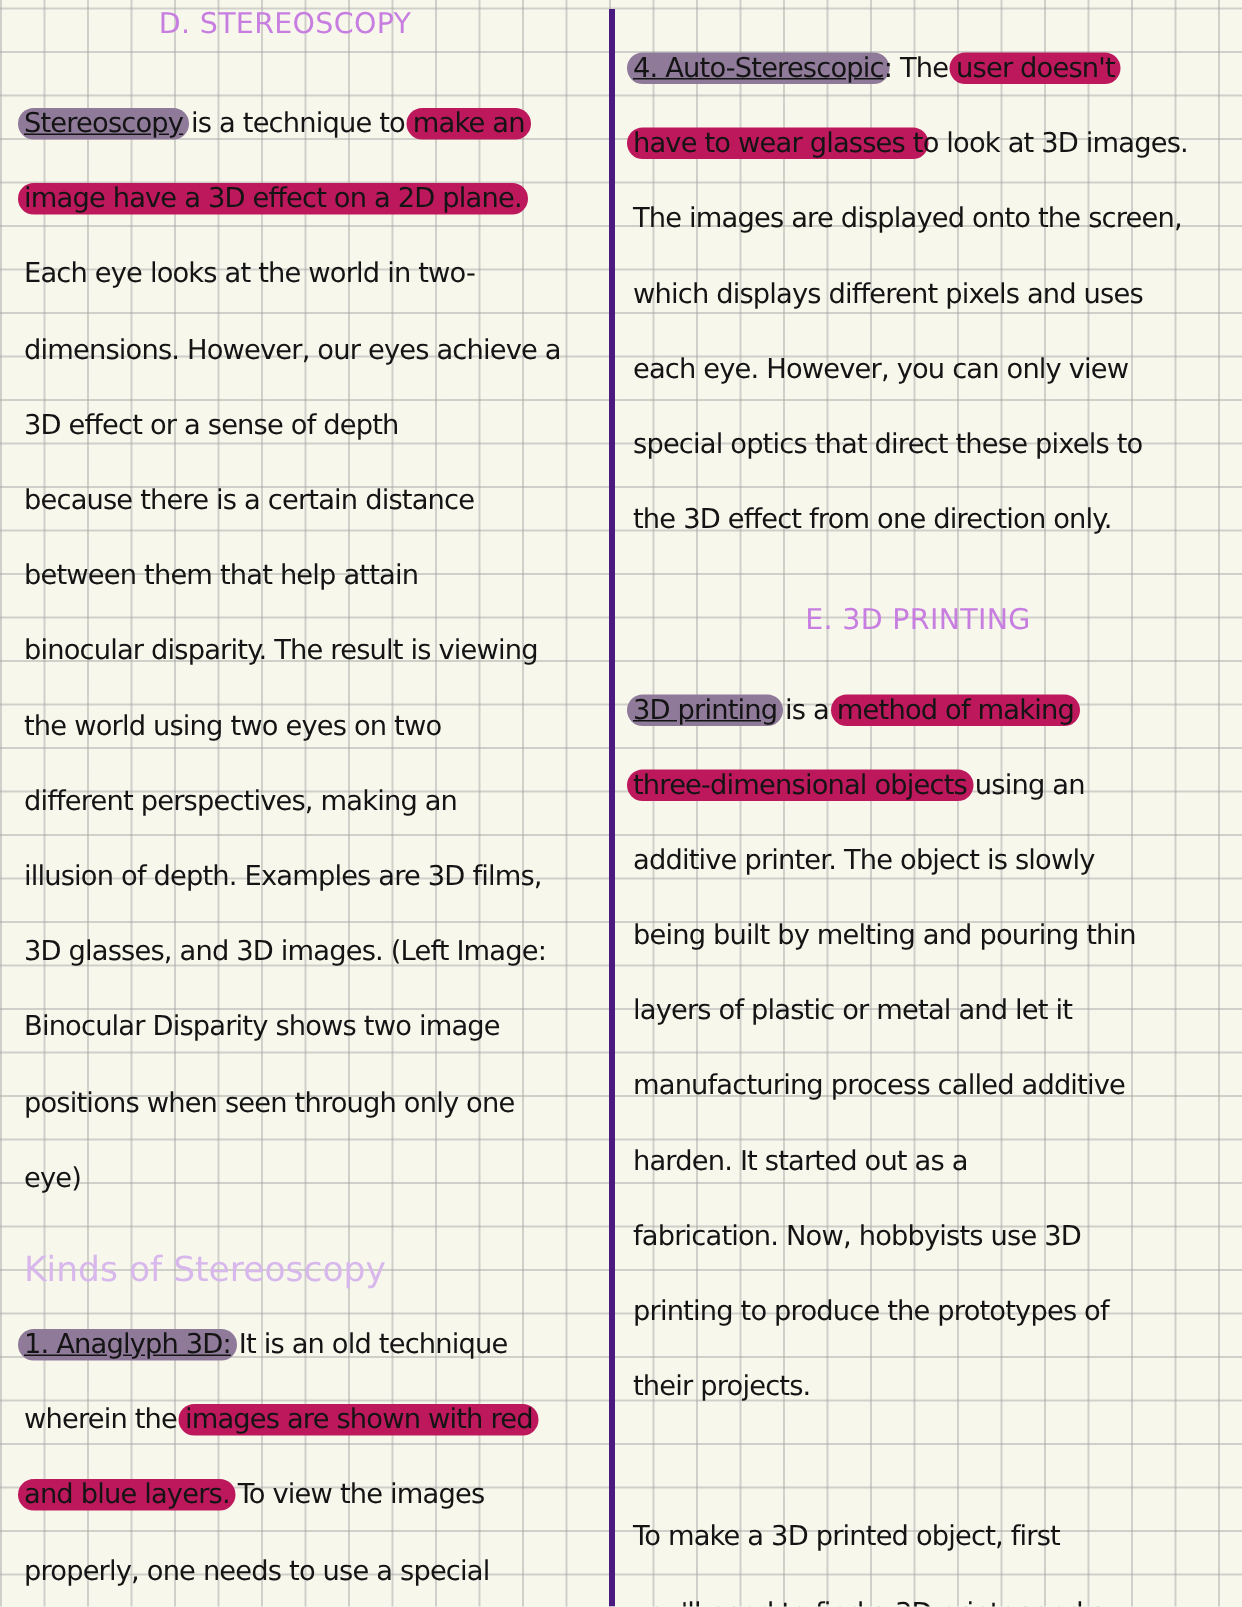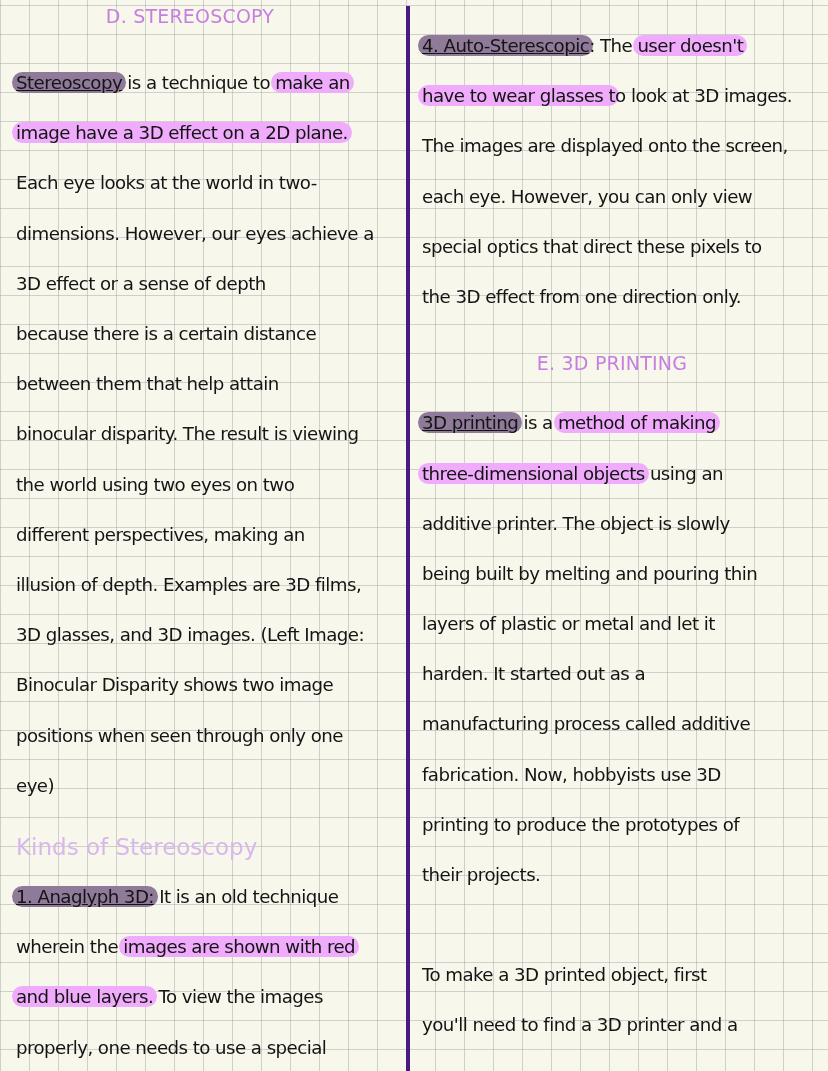--- a/index.html
+++ b/index.html
@@ -16,21 +16,21 @@
   }
   .divider{position:absolute;left:406px;top:6px;width:4px;height:1065px;background:#4a1a80;}
   .col{position:absolute;top:0;}
   .col-left{left:16px;width:388px;}
   .col-right{left:422px;width:406px;}
   .heading{font-size:19px;color:#c77ee0;text-align:center;line-height:25px;letter-spacing:0.2px;}
   .subheading{font-size:23px;color:#d8b8ec;line-height:25px;}
   .para{font-size:18.2px;line-height:25.1px;letter-spacing:-0.55px;white-space:pre-line;margin:0;}
   .line{display:block;white-space:nowrap;}
   .hl-grey{background:#8f7a9a;border-radius:12px;padding:0 4px;margin:0 -4px;text-decoration:underline;}
-  .hl-purple{background:#f0abfc;border-radius:12px;padding:0 4px;margin:0 -4px;}
+  .hl-purple{background:#be185d;border-radius:12px;padding:0 4px;margin:0 -4px;}
   .blank{height:25px;}
 </style>
 </head>
 <body>
 
 <div class="divider"></div>
 
 <div class="col col-left">
   <div class="heading" style="margin-top:4px;margin-left:-40px;">D. STEREOSCOPY</div>
 
@@ -65,35 +65,36 @@
     
   </div>
 
 </div>
 
 <div class="col col-right">
   <div class="para" style="margin-top:8px;">
     <span class="line"><span class="hl-grey">4. Auto-Sterescopic</span><span>: The </span><span class="hl-purple">user doesn't</span></span>
     <span class="line"><span class="hl-purple">have to wear glasses t</span><span>o look at 3D images.</span></span>
     <span class="line">The images are displayed onto the screen,</span>
+    <span class="line">which displays different pixels and uses</span>
     <span class="line">each eye. However, you can only view</span>
     <span class="line">special optics that direct these pixels to</span>
     <span class="line">the 3D effect from one direction only.</span>
   </div>
 
   <div class="heading" style="margin-top:17px;margin-left:-26px;">E. 3D PRINTING</div>
 
   <div class="para" style="margin-top:9px;">
     <span class="line"><span class="hl-grey">3D printing</span><span> is a </span><span class="hl-purple">method of making</span></span>
     <span class="line"><span class="hl-purple">three-dimensional objects</span><span> using an</span></span>
     <span class="line">additive printer. The object is slowly</span>
     <span class="line">being built by melting and pouring thin</span>
     <span class="line">layers of plastic or metal and let it</span>
+    <span class="line">manufacturing process called additive</span>
     <span class="line">harden. It started out as a</span>
-    <span class="line">manufacturing process called additive</span>
     <span class="line">fabrication. Now, hobbyists use 3D</span>
     <span class="line">printing to produce the prototypes of</span>
     <span class="line">their projects.</span>
   </div>
 
   <div class="blank"></div>
 
   <div class="para">
     <span class="line">To make a 3D printed object, first</span>
     <span class="line">you'll need to find a 3D printer and a</span>

